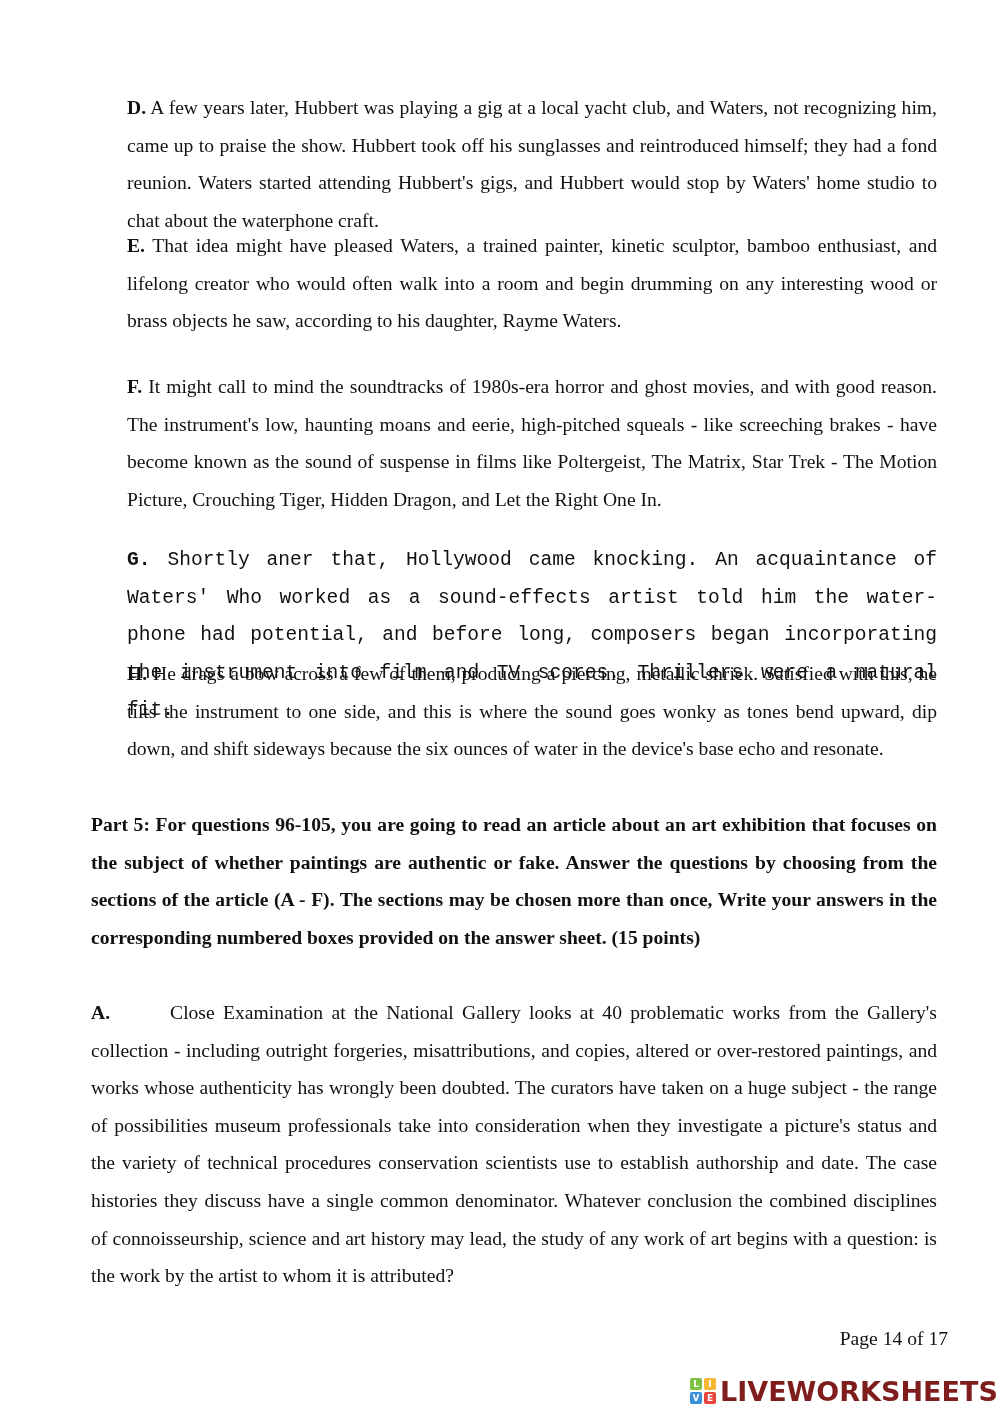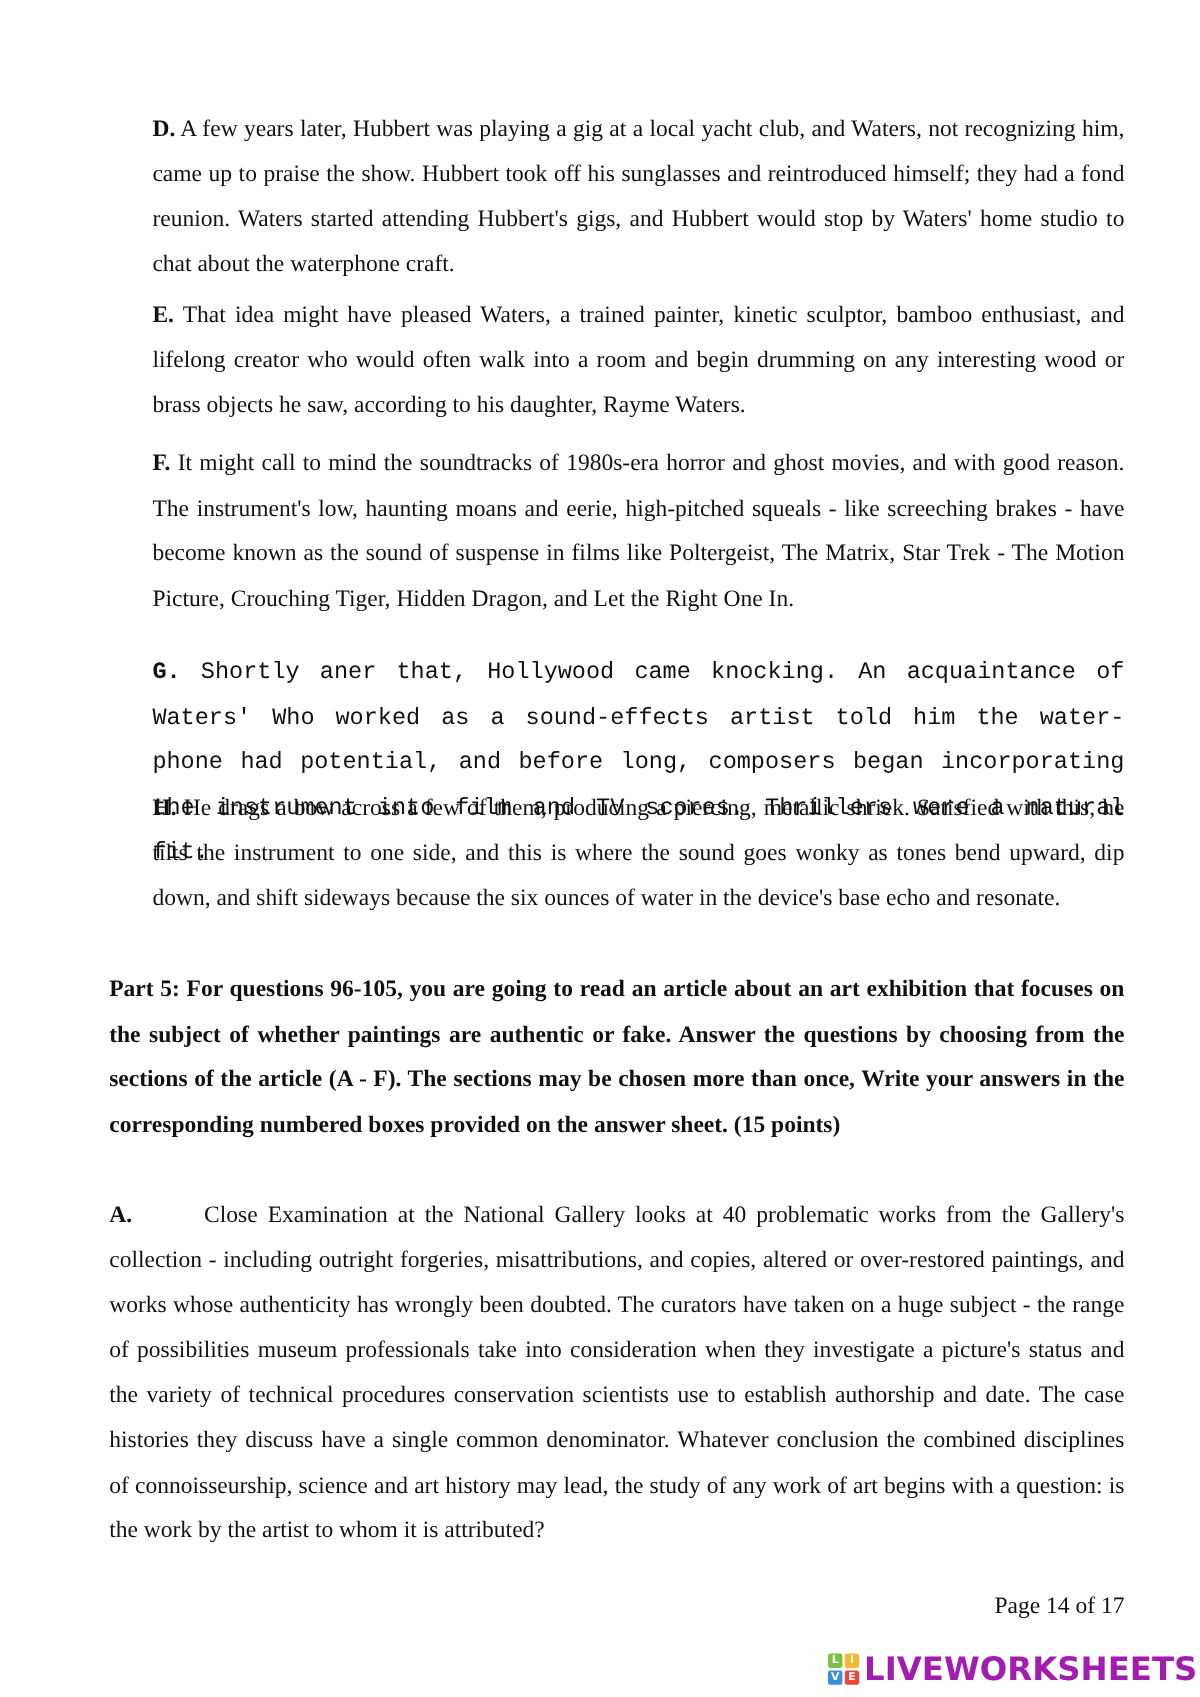--- a/index.html
+++ b/index.html
@@ -6,39 +6,39 @@
     body { width: 1000px; height: 1414px; position: relative; overflow: hidden;
            font-family: "Liberation Serif", serif; color: #111; }
     .page { position: absolute; left: 0; top: 0; width: 1000px; height: 1414px; }
     .para { position: absolute; font-size: 19.6px; line-height: 37.6px; text-align: justify;
             text-align-last: left; }
     .indent { left: 127px; width: 810px; }
     .full { left: 91px; width: 846px; }
     .label { font-weight: bold; }
     .instr { font-weight: bold; }
     .tab { display: inline-block; width: 60px; }
-    .page-num { position: absolute; right: 63px; top: 1328px; font-size: 19.6px; }
+    .page-num { position: absolute; right: 52px; top: 1328px; font-size: 19.6px; }
     .logo { position: absolute; left: 690px; top: 1376px; height: 30px; display: flex; align-items: center; }
     .logo-grid { display: grid; grid-template-columns: 12px 12px; grid-template-rows: 12px 12px; gap: 2px; margin-right: 4px; }
     .logo-cell { font-family: "DejaVu Sans", sans-serif; font-size: 9px; font-weight: bold; color: #fff;
                  display: flex; align-items: center; justify-content: center; border-radius: 2px; }
     .logo-text { font-family: "DejaVu Sans", sans-serif; font-weight: bold; font-size: 27px;
-                 color: #a21caf; letter-spacing: 0px; }
+                 color: #7f1d1d; letter-spacing: 0px; }
   </style>
 </head>
 <body>
 
 <div class="page">
 
   <div class="para indent" style="top:89px;">
     <span class="label">D.</span>
     <span>A few years later, Hubbert was playing a gig at a local yacht club, and Waters, not recognizing him, came up to praise the show. Hubbert took off his sunglasses and reintroduced himself; they had a fond reunion. Waters started attending Hubbert's gigs, and Hubbert would stop by Waters' home studio to chat about the waterphone craft.</span>
   </div>
 
-  <div class="para indent" style="top:244px;">
+  <div class="para indent" style="top:227px;">
     <span class="label">E.</span>
     <span>That idea might have pleased Waters, a trained painter, kinetic sculptor, bamboo enthusiast, and lifelong creator who would often walk into a room and begin drumming on any interesting wood or brass objects he saw, according to his daughter, Rayme Waters.</span>
   </div>
 
   <div class="para indent" style="top:368px;">
     <span class="label">F.</span>
     <span>It might call to mind the soundtracks of 1980s-era horror and ghost movies, and with good reason. The instrument's low, haunting moans and eerie, high-pitched squeals - like screeching brakes - have become known as the sound of suspense in films like Poltergeist, The Matrix, Star Trek - The Motion Picture, Crouching Tiger, Hidden Dragon, and Let the Right One In.</span>
   </div>
 
   <div class="para indent" style="top:542px;font-family:Liberation Mono, monospace;">

